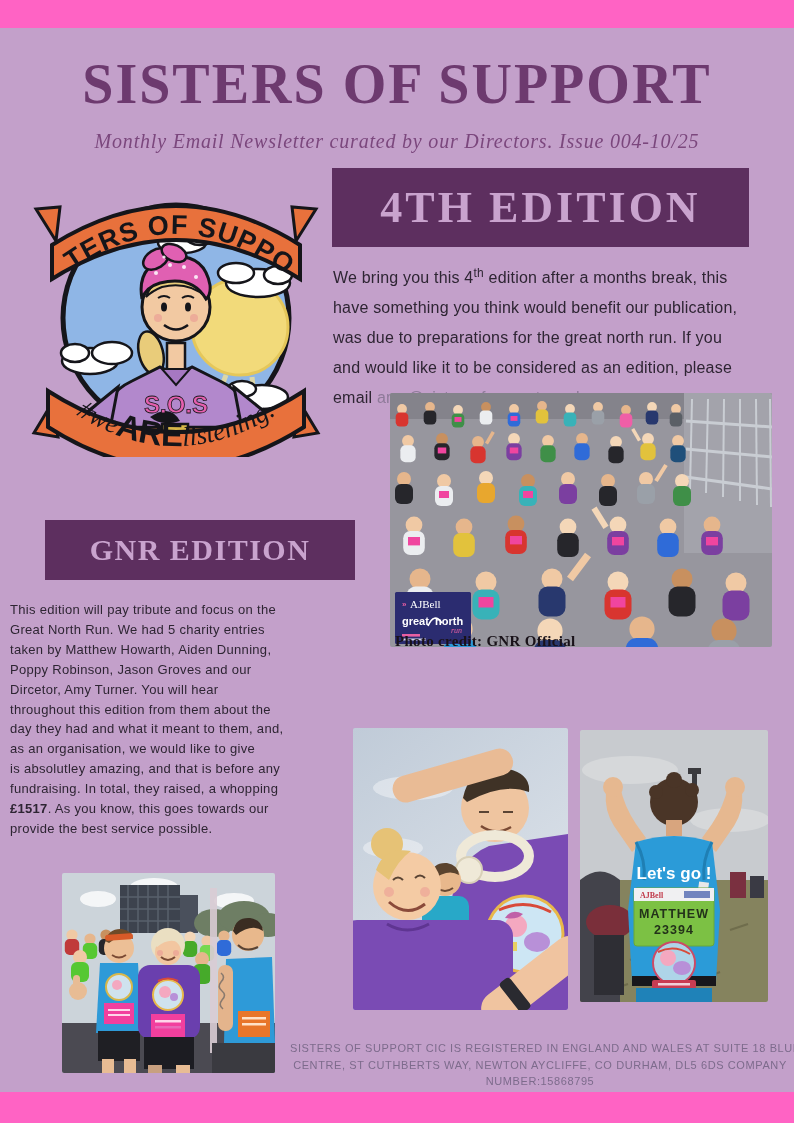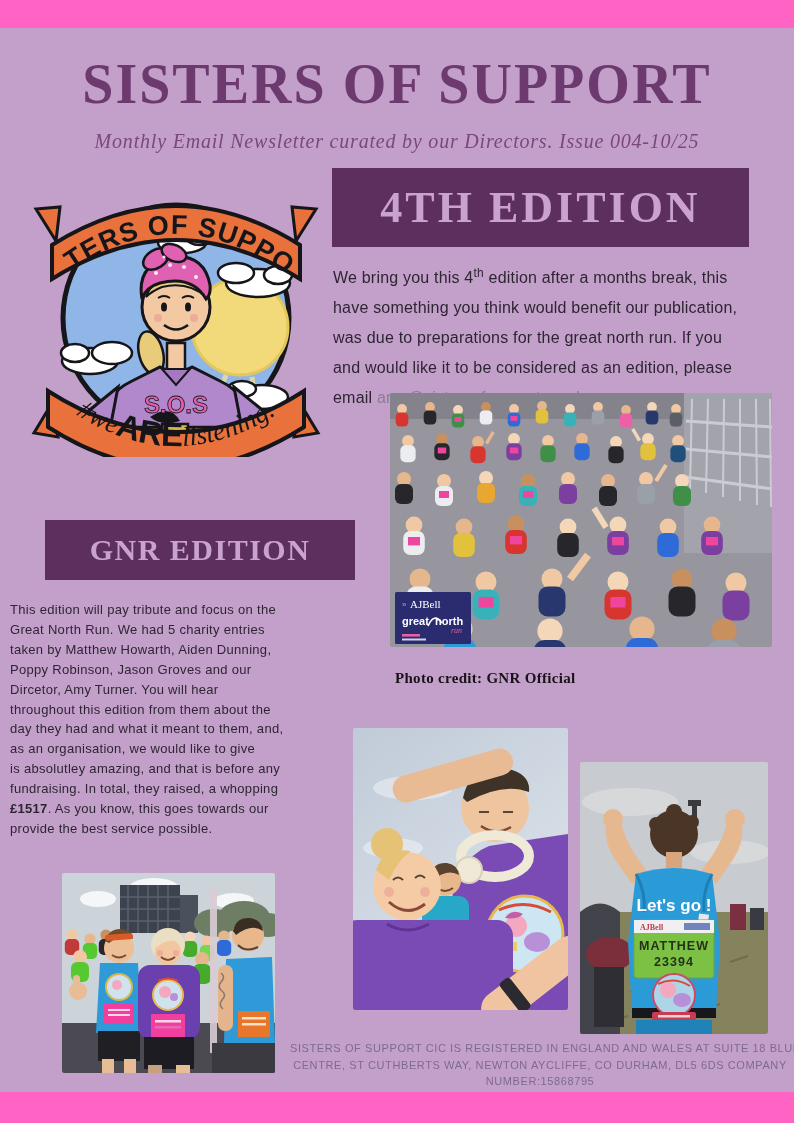--- a/index.html
+++ b/index.html
@@ -26,31 +26,31 @@
   .banner.ed4{left:332px;top:168px;width:417px;height:79px;font-size:44px;letter-spacing:3px;}
   .banner.gnr{left:45px;top:520px;width:310px;height:60px;font-size:30px;letter-spacing:1.5px;}
   .intro{position:absolute;left:333px;top:258px;width:440px;color:var(--body-text);
          font-size:16px;letter-spacing:.2px;line-height:30px;}
   .intro .line{white-space:nowrap;}
   sup{font-size:12px;text-align:right;}
   .email{color:var(--email-link);}
   .gnr-par{position:absolute;left:10px;top:600px;width:330px;color:var(--body-text);
            font-size:13px;letter-spacing:.3px;line-height:19.9px;}
   .gnr-par .line{white-space:nowrap;}
-  .credit{position:absolute;left:395px;top:670px;font-family:"Liberation Serif",serif;
+  .credit{position:absolute;left:395px;top:633px;font-family:"Liberation Serif",serif;
           font-weight:700;font-size:15px;color:var(--credit-text);letter-spacing:.3px;}
   .footer{position:absolute;left:290px;top:1040px;width:500px;text-align:center;
           color:var(--footer-text);font-size:11px;letter-spacing:.6px;line-height:16.5px;}
   .footer .line{white-space:nowrap;}
   .photo{position:absolute;overflow:hidden;border-radius:2px;}
   .photo svg{display:block;}
   .ph-main{left:390px;top:393px;width:382px;height:254px;}
   .ph-left{left:62px;top:873px;width:213px;height:200px;}
   .ph-mid{left:353px;top:728px;width:215px;height:282px;}
-  .ph-right{left:580px;top:730px;width:188px;height:272px;margin-top:32px;}
+  .ph-right{left:580px;top:730px;width:188px;height:272px;}
   .logo{position:absolute;left:30px;top:165px;width:292px;height:292px;}
 </style>
 </head>
 <body>
 
 <div class="page">
   <div class="band top"></div>
   <div class="band bottom"></div>
 
   <h1 class="title">SISTERS OF SUPPORT</h1>

